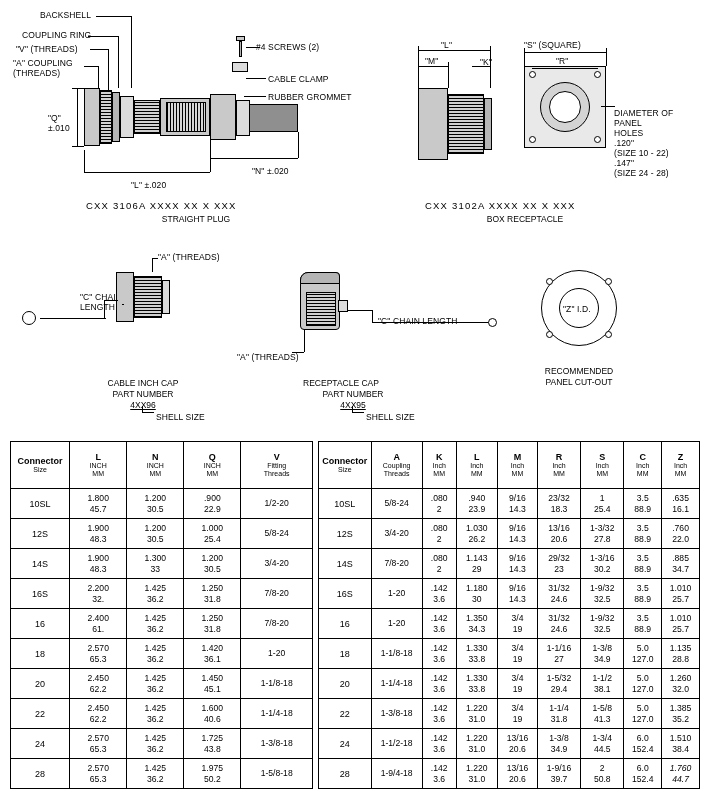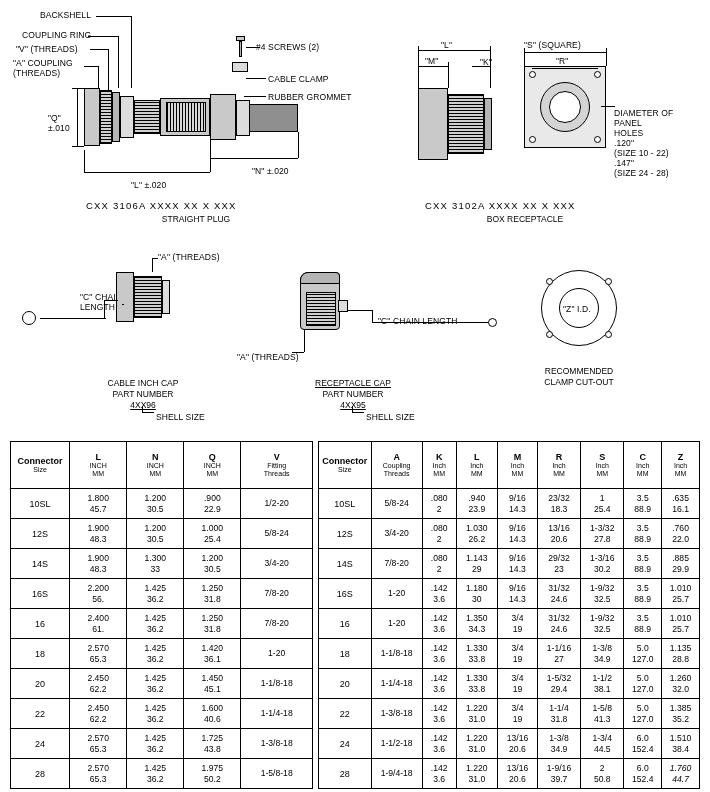--- a/index.html
+++ b/index.html
@@ -181,38 +181,38 @@
     <div class="blk bd gray2" style="left:300px;top:272px;width:40px;height:12px;border-radius:8px 4px 0 0;"></div>
     <div class="blk bd gray3" style="left:338px;top:300px;width:10px;height:12px;"></div>
 
     <div class="ln h1" style="left:348px;top:310px;width:24px;"></div>
     <div class="ln h1" style="left:372px;top:322px;width:120px;"></div>
     <div class="ln v1" style="left:372px;top:310px;height:12px;"></div>
     <div class="blk bd" style="left:488px;top:318px;width:9px;height:9px;border-radius:50%;background:#fff;"></div>
     <div class="ln h1" style="left:292px;top:352px;width:12px;"></div>
     <div class="ln v1" style="left:304px;top:330px;height:22px;"></div>
 
-    <div class="cap" style="left:288px;top:378px;width:130px;text-decoration:underline;">RECEPTACLE CAP</div>
+    <div class="cap" style="left:276px;top:378px;width:130px;">RECEPTACLE CAP</div>
     <div class="cap" style="left:288px;top:389px;width:130px;">PART NUMBER</div>
     <div class="cap ul" style="left:288px;top:400px;width:130px;">4XX95</div>
     <div class="lbl" style="left:366px;top:412px;">SHELL SIZE</div>
     <div class="ln h1" style="left:352px;top:412px;width:12px;"></div>
     <div class="ln v1" style="left:352px;top:406px;height:7px;"></div>
   </div>
 
   <div>
     <div class="blk bd" style="left:541px;top:270px;width:76px;height:76px;border-radius:50%;background:#fff;"></div>
     <div class="blk bd" style="left:559px;top:288px;width:40px;height:40px;border-radius:50%;background:#fff;"></div>
     <div class="blk bd" style="left:546px;top:278px;width:7px;height:7px;border-radius:50%;background:#fff;"></div>
     <div class="blk bd" style="left:605px;top:278px;width:7px;height:7px;border-radius:50%;background:#fff;"></div>
     <div class="blk bd" style="left:546px;top:331px;width:7px;height:7px;border-radius:50%;background:#fff;"></div>
     <div class="blk bd" style="left:605px;top:331px;width:7px;height:7px;border-radius:50%;background:#fff;"></div>
     <div class="lbl" style="left:563px;top:304px;">"Z" I.D.</div>
     <div class="cap" style="left: 520px; top: 366px; width: 118px; white-space: pre-line;">RECOMMENDED
-CLAMP CUT-OUT</div>
+PANEL CUT-OUT</div>
   </div>
 
   <table class="tbl" id="tbl-left" style="left:10px;top:441px;width:303px;">
     <thead>
       <tr>
         <th class="hd" style="width:56px;height:46px;">
           <span>Connector</span>
           <small style="white-space: pre-line;">Size</small>
         </th>
         <th class="hd" style="width:54px;">
@@ -264,21 +264,21 @@
 48.3</td>
           <td class="num" style="white-space: pre-line;">1.300
 33</td>
           <td class="num" style="white-space: pre-line;">1.200
 30.5</td>
           <td class="num" style="white-space: pre-line;">3/4-20</td>
         </tr>
         <tr style="height: 30px;">
           <td class="szcell" style="white-space: pre-line;">16S</td>
           <td class="num" style="white-space: pre-line;">2.200
-56.</td>
+32.</td>
           <td class="num" style="white-space: pre-line;">1.425
 36.2</td>
           <td class="num" style="white-space: pre-line;">1.250
 31.8</td>
           <td class="num" style="white-space: pre-line;">7/8-20</td>
         </tr>
         <tr style="height: 30px;">
           <td class="szcell" style="white-space: pre-line;">16</td>
           <td class="num" style="white-space: pre-line;">2.400
 61.</td>
@@ -436,21 +436,21 @@
 29</td>
           <td class="num" style="white-space: pre-line;">9/16
 14.3</td>
           <td class="num" style="white-space: pre-line;">29/32
 23</td>
           <td class="num" style="white-space: pre-line;">1-3/16
 30.2</td>
           <td class="num" style="white-space: pre-line;">3.5
 88.9</td>
           <td class="num" style="white-space: pre-line;">.885
-29.9</td>
+34.7</td>
         </tr>
         <tr style="height: 30px;">
           <td class="szcell" style="white-space: pre-line;">16S</td>
           <td class="num" style="white-space: pre-line;">1-20</td>
           <td class="num" style="white-space: pre-line;">.142
 3.6</td>
           <td class="num" style="white-space: pre-line;">1.180
 30</td>
           <td class="num" style="white-space: pre-line;">9/16
 14.3</td>

